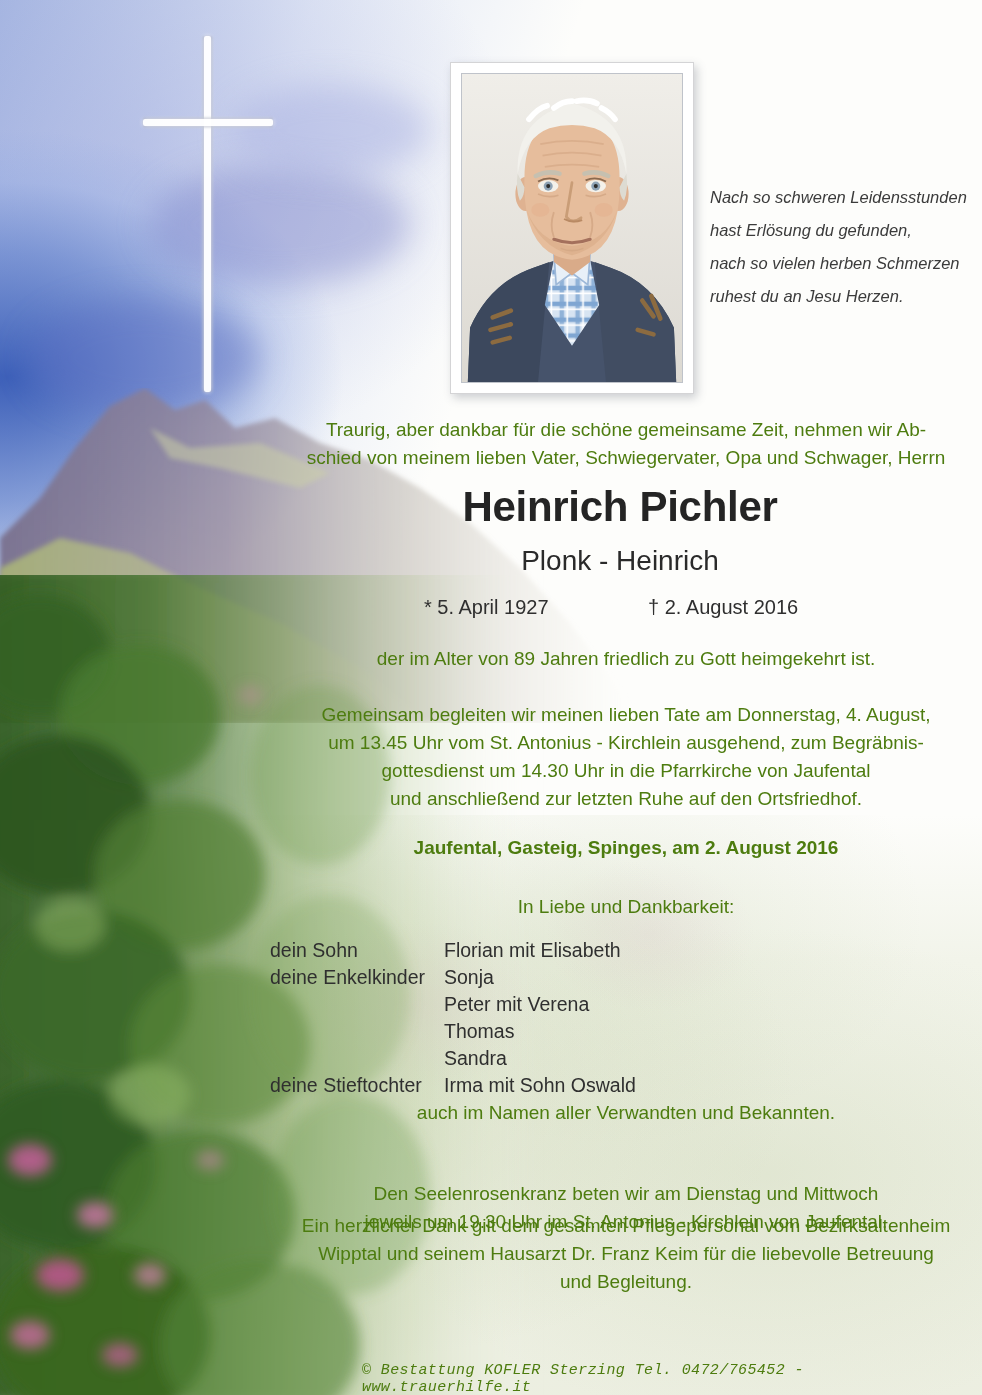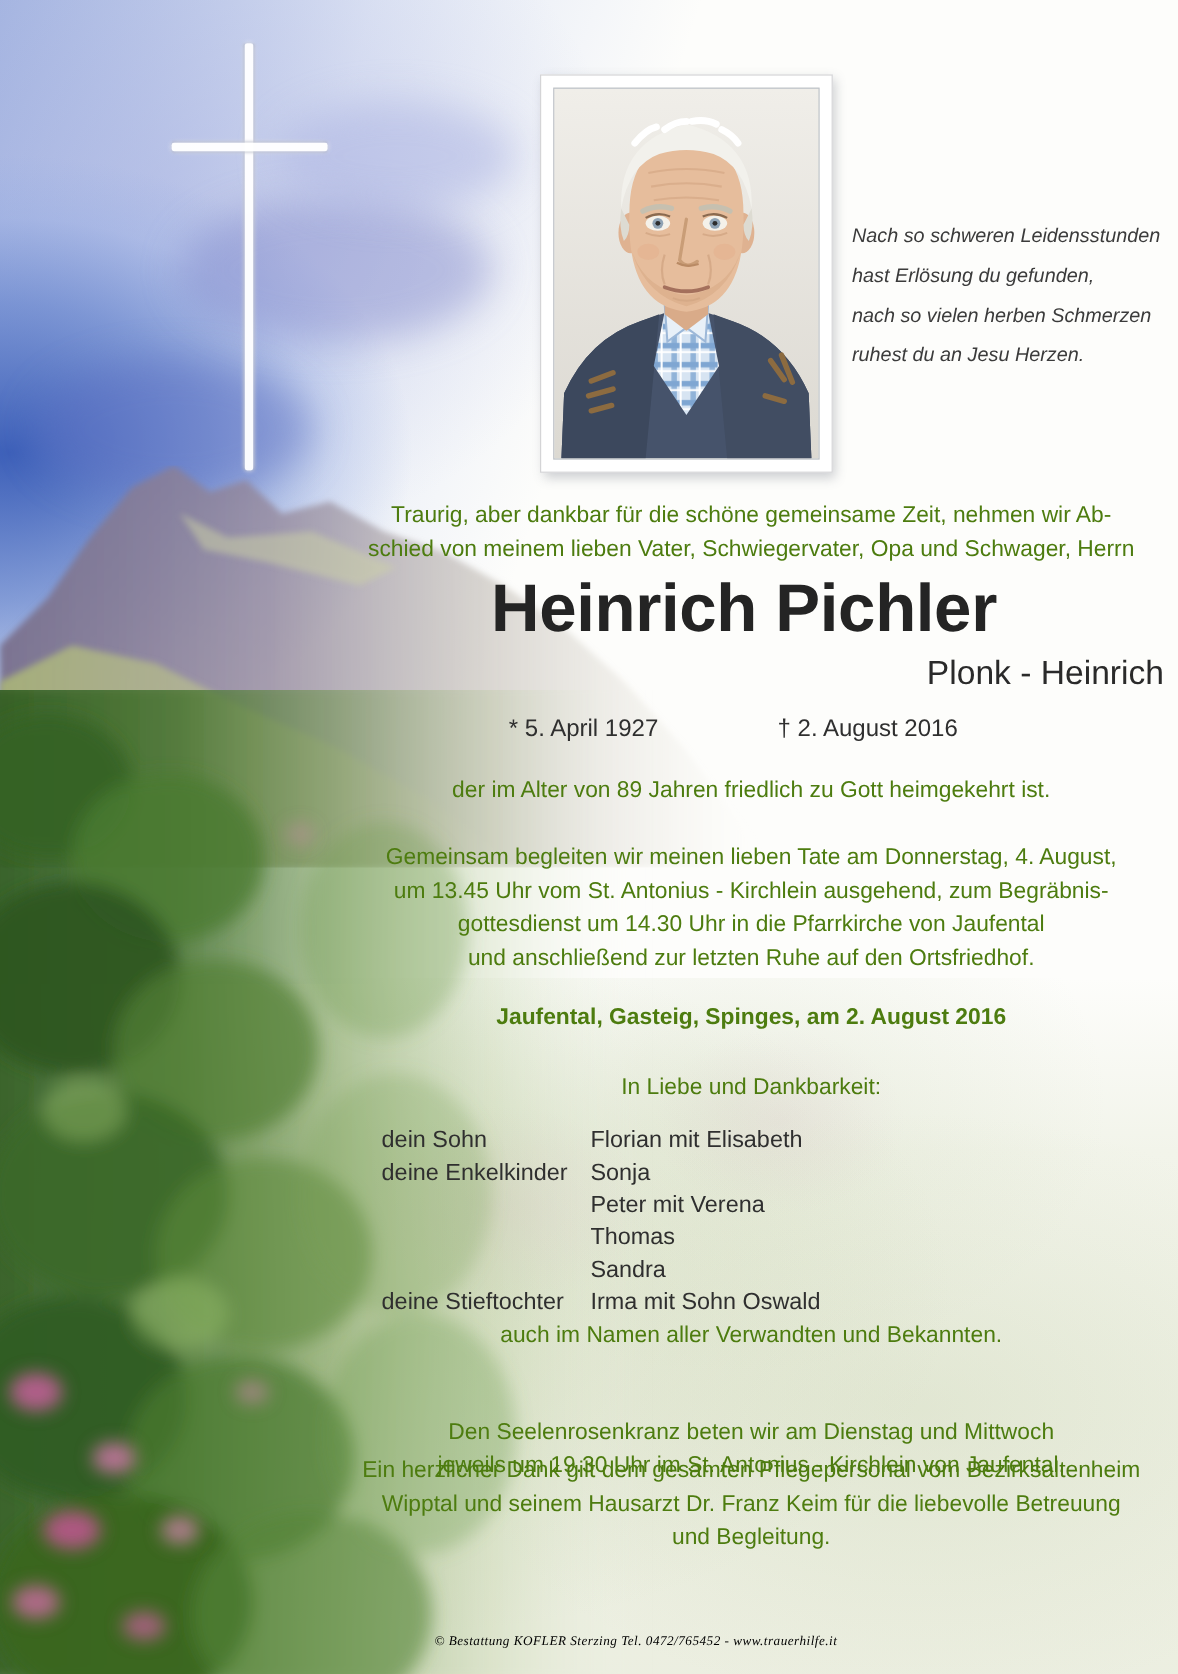--- a/index.html
+++ b/index.html
@@ -39,31 +39,31 @@
   .frame{position:absolute;left:450px;top:62px;width:244px;height:332px;background:#ffffff;
     border:1px solid #d4d4d6;box-shadow:3px 4px 9px rgba(80,85,105,0.28);padding:10px;box-sizing:border-box;}
   .frame-inner{width:100%;height:100%;border:1px solid #bfc3ca;box-sizing:border-box;overflow:hidden;background:#eceae4;}
   .frame-inner svg{display:block;width:100%;height:100%;}
 
   
   .txt{position:absolute;left:270px;width:712px;font-size:19px;line-height:28px;white-space:pre;color:#4d7c0f;text-align:center;}
   .poem{position:absolute;left:710px;top:181px;width:268px;font-size:16.5px;line-height:33px;
         font-style:italic;color:#3b3b3b;white-space:pre;}
   .name{position:absolute;left:270px;top:484px;width:700px;text-align:center;
-        font-size:56px;line-height:46px;font-weight:700;letter-spacing:-0.3px;color:#242424;}
-  .nick{position:absolute;left:270px;top:545px;width:700px;text-align:right;font-size:28px;line-height:32px;color:#2a2a2a;}
+        font-size:42px;line-height:46px;font-weight:700;letter-spacing:-0.3px;color:#242424;}
+  .nick{position:absolute;left:270px;top:545px;width:700px;text-align:center;font-size:28px;line-height:32px;color:#2a2a2a;}
   .birth{position:absolute;left:424px;top:596px;font-size:20px;}
   .death{position:absolute;left:648px;top:596px;font-size:20px;}
   .place{font-weight:700;}
   .fam{position:absolute;left:270px;top:937px;width:712px;font-size:19.5px;line-height:27px;}
   .fam-row{height:27px;white-space:pre;}
-  .fam-label{display:inline-block;width:174px;margin-left:48px;}
+  .fam-label{display:inline-block;width:174px;}
   .b{font-weight:400;}
-  .footer{position:absolute;left:362px;top:1362px;font-family:Liberation Serif, serif;font-style:italic;
-          font-size:11px;color:#000000;letter-spacing:0.4px;}
+  .footer{position:absolute;left:362px;top:1362px;font-family:Liberation Mono, monospace;font-style:italic;
+          font-size:15px;color:#4d7c0f;letter-spacing:0.4px;}
 </style>
 </head>
 <body>
 
 <div class="page">
 
   <div class="bg sky"></div>
   <div class="cloud c1"></div>
   <div class="cloud c2"></div>
   <div class="cloud c3"></div>

